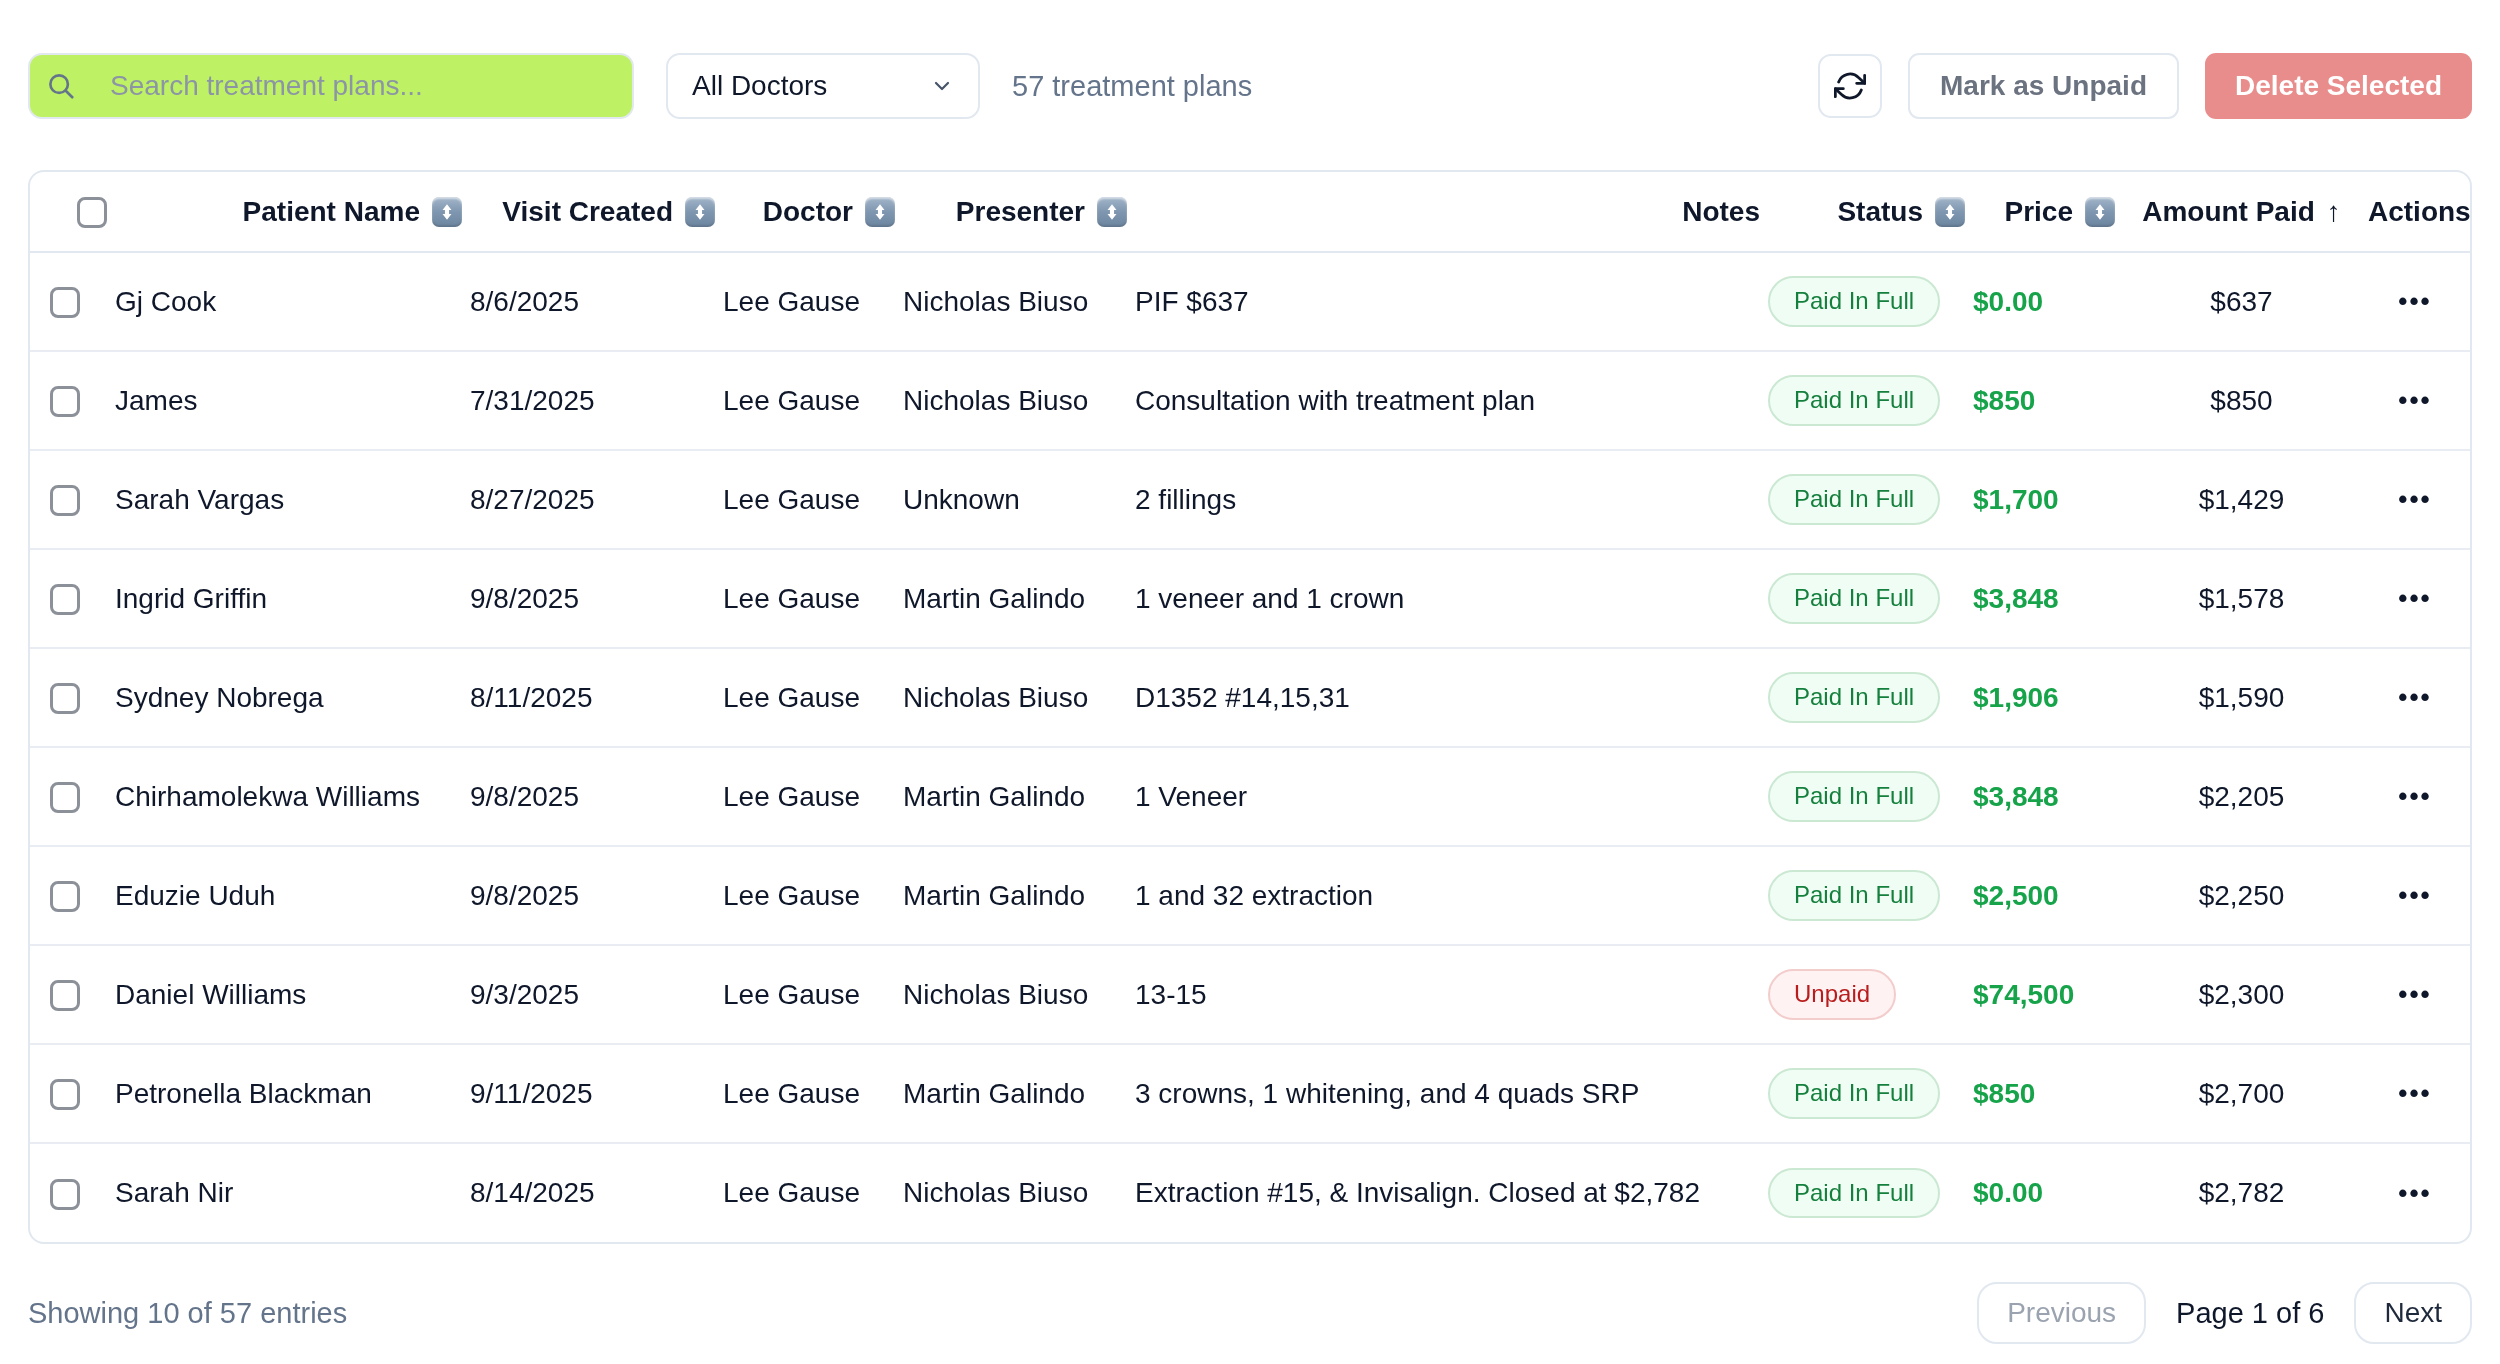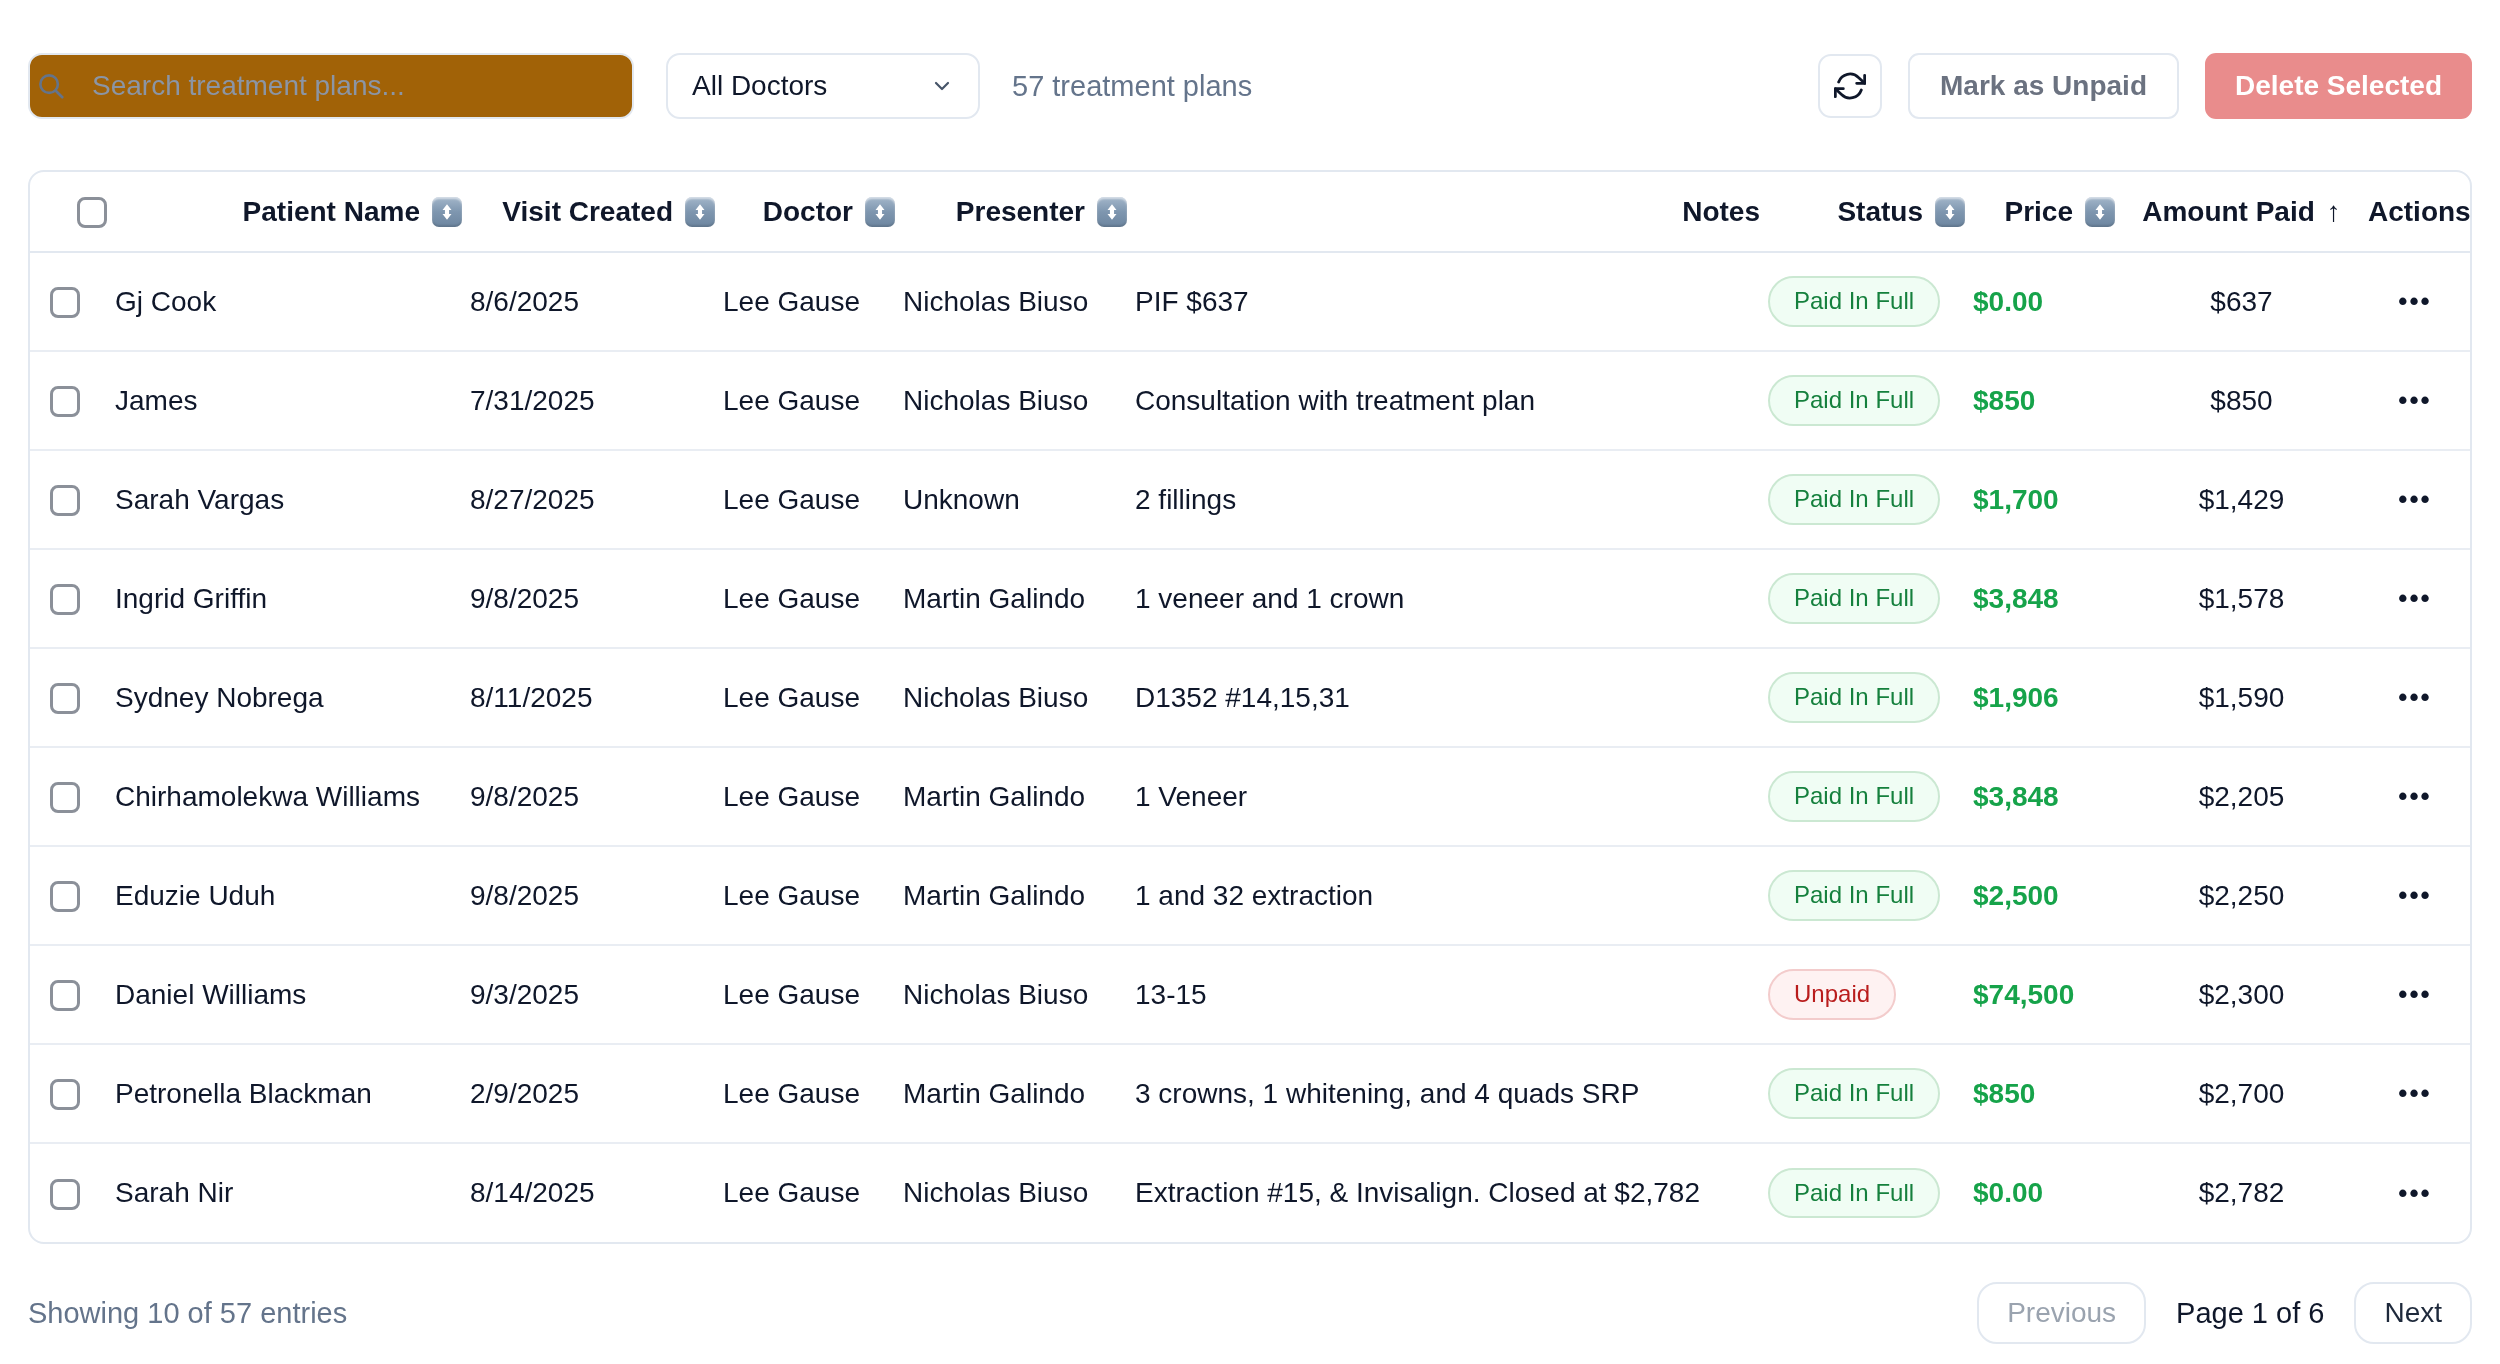--- a/index.html
+++ b/index.html
@@ -13,22 +13,22 @@
   }
 
   
   .toolbar {
     display: flex; align-items: center;
     margin: 53px 28px 0 28px; height: 66px;
   }
   .search-box {
     width: 606px; height: 66px;
     border: 2px solid #e2e8f0; border-radius: 14px;
-    display: flex; align-items: center; gap: 24px;
-    padding: 0 6px; background: #a16207;
+    display: flex; align-items: center; gap: 32px;
+    padding: 0 16px; background: #bef264;
   }
   .search-box svg { flex: 0 0 auto; }
   .search-box input {
     border: none; outline: none; width: 100%;
     font-family: "Liberation Sans", sans-serif;
     font-size: 28px; color: #0f172a; background: transparent;
   }
   .search-box input::placeholder { color: #8b95a5; }
 
   .doctor-select {
@@ -371,21 +371,21 @@
     <td>13-15</td>
     <td><span class="badge badge-unpaid">Unpaid</span></td>
     <td><span class="price">$74,500</span></td>
     <td class="center"><span class="amount">$2,300</span></td>
     <td class="center"><button class="dots-btn">•••</button></td>
   </tr>
 
   <tr>
     <td class="cell-check"><span class="checkbox"></span></td>
     <td>Petronella Blackman</td>
-    <td>2/9/2025</td>
+    <td>9/11/2025</td>
     <td>Lee Gause</td>
     <td>Martin Galindo</td>
     <td>3 crowns, 1 whitening, and 4 quads SRP</td>
     <td><span class="badge badge-paid">Paid In Full</span></td>
     <td><span class="price">$850</span></td>
     <td class="center"><span class="amount">$2,700</span></td>
     <td class="center"><button class="dots-btn">•••</button></td>
   </tr>
 
   <tr>

